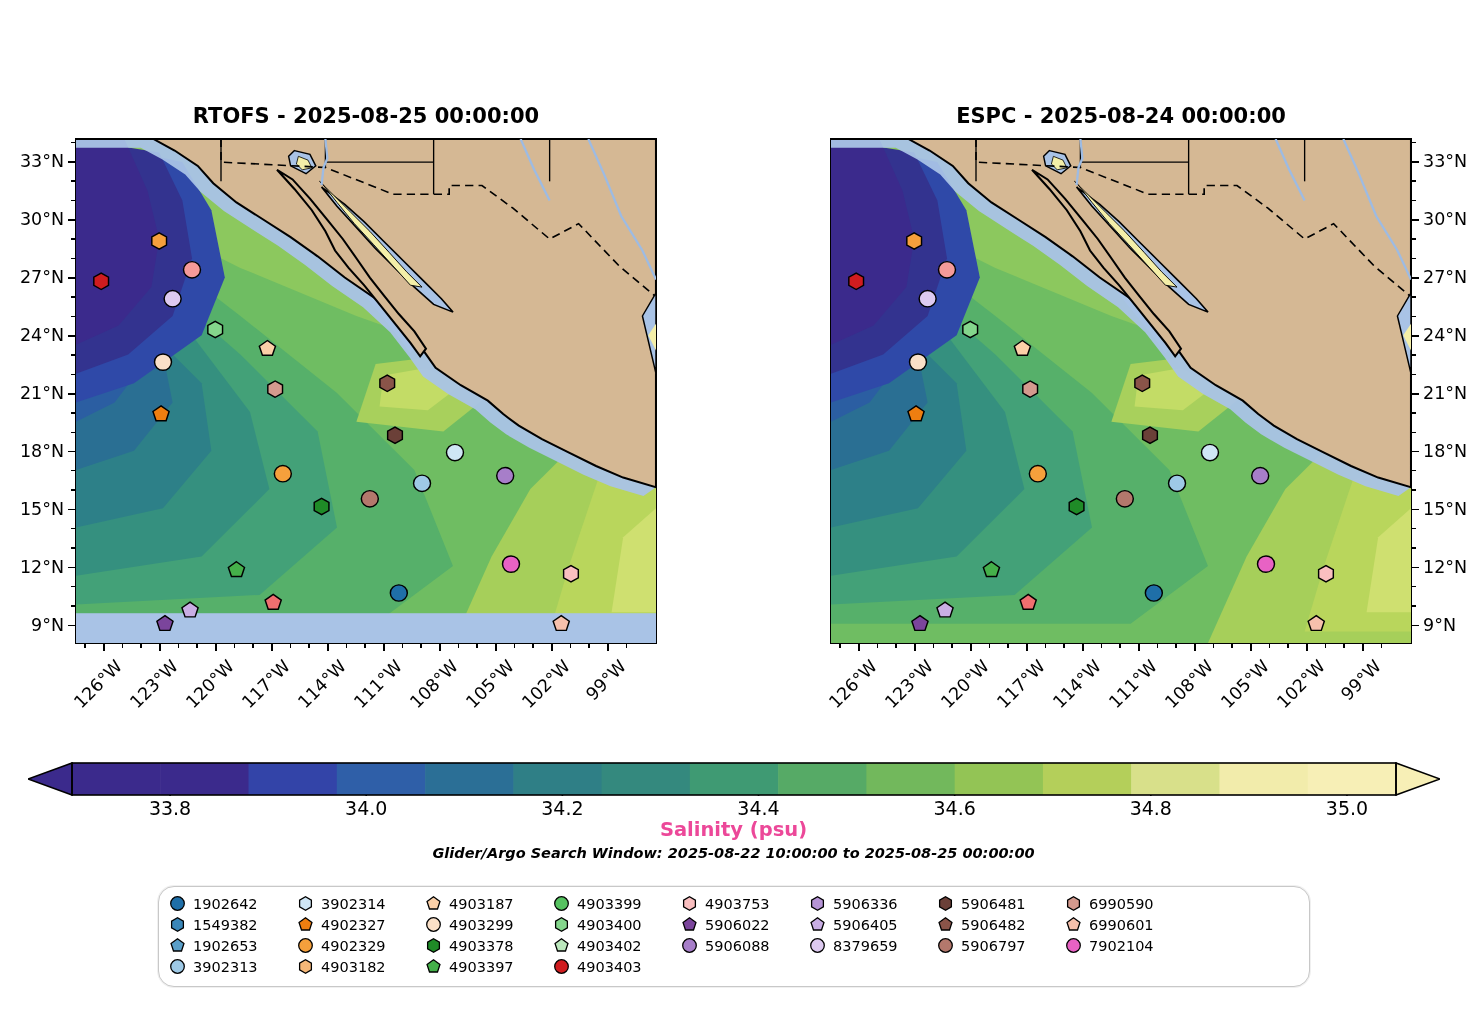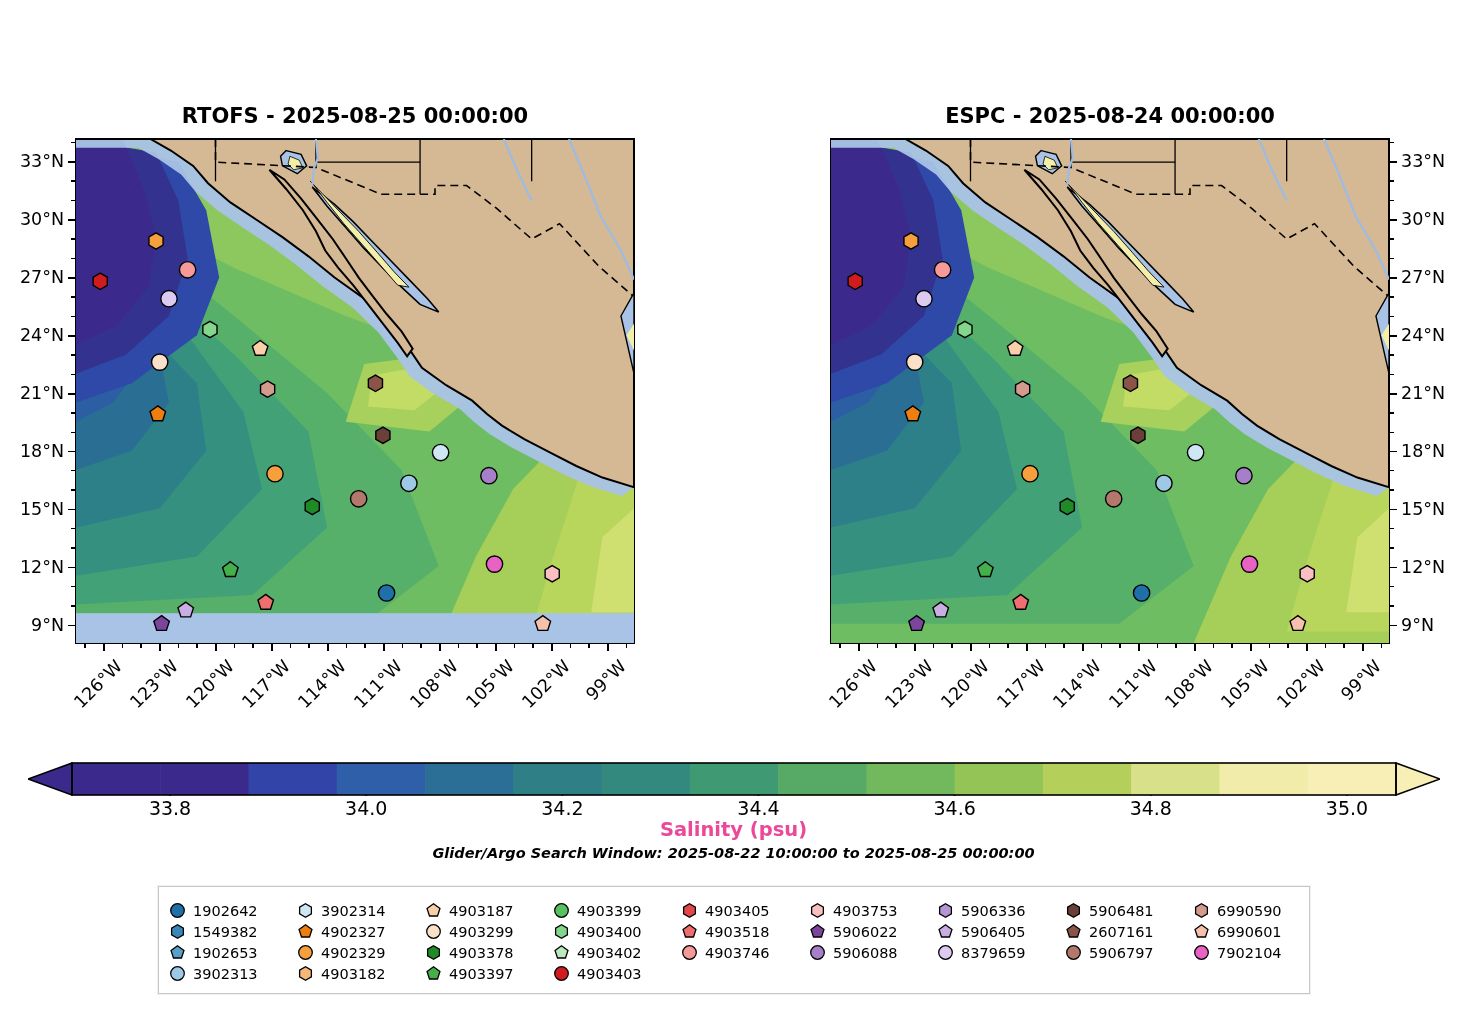--- a/index.html
+++ b/index.html
@@ -3,21 +3,21 @@
 <meta charset="utf-8">
 <style>
   html,body{margin:0;padding:0;background:#fff;}
   body{width:1467px;height:1014px;position:relative;
        font-family:"DejaVu Sans","Liberation Sans",sans-serif;overflow:hidden;}
   .fig{position:absolute;inset:0;}
 
   #main-title{position:absolute;left:0;top:6px;width:1467px;text-align:center;
     font-size:31px;font-weight:bold;color:#000;letter-spacing:.2px;}
 
-  .panel{position:absolute;top:138px;height:506px;}
+  .panel{position:absolute;top:138px;height:506px;padding-left:22px;}
   #panel-left{left:75px;width:560px;}
   #panel-right{left:830px;width:560px;}
 
   .panel-title{position:absolute;left:0;width:100%;top:-34px;text-align:center;
     font-size:21px;font-weight:bold;color:#000;white-space:nowrap;}
 
   .mapbox{position:absolute;inset:0;border:1.6px solid #000;overflow:hidden;
           background:#7fb069;box-sizing:border-box;}
   .mapbox svg{display:block;width:100%;height:100%;}
 
@@ -41,22 +41,22 @@
   #cbar-wrap{position:absolute;left:28px;top:762px;width:1412px;height:34px;}
   #cbar-ticklabels{position:absolute;left:28px;top:795px;width:1412px;height:26px;}
   .cbl{position:absolute;font-size:19px;color:#000;transform:translateX(-50%);}
   #cbar-title{position:absolute;left:0;top:818px;width:1467px;text-align:center;
     font-size:19.5px;font-weight:bold;color:#ec4899;}
   #cbar-subtitle{position:absolute;left:0;top:845px;width:1467px;text-align:center;
     font-size:14.5px;font-weight:bold;font-style:italic;color:#000;}
 
   
   #legend{position:absolute;left:158px;top:886px;width:1152px;
-    border:1px solid #c8c8c8;border-radius:0;background:#fff;
-    box-shadow:0 0 0 1px #f0f0f0;padding:13px 8px 9px 10px;box-sizing:border-box;}
+    border:1px solid #c8c8c8;border-radius:16px;background:#fff;
+    box-shadow:0 0 0 1px #f0f0f0;padding:6px 8px 9px 10px;box-sizing:border-box;}
   #legend-grid{display:flex;gap:0;}
   .lg-col{display:flex;flex-direction:column;gap:0;min-width:128px;}
   .lg-item{display:flex;align-items:center;height:21px;gap:7px;}
   .lg-item.empty{visibility:hidden;}
   .lg-mk{width:17px;height:17px;flex:0 0 17px;display:block;}
   .lg-tx{font-size:14.5px;color:#000;white-space:nowrap;}
 </style>
 </head>
 <body>
 
@@ -495,133 +495,109 @@
           <div class="lg-item">
             <svg viewBox="0 0 20 20" class="lg-mk">
               <circle cx="10" cy="10" r="8" fill="#d01c1f" stroke="#000" stroke-width="1.5"></circle>
             </svg>
             <span class="lg-tx">4903403</span>
           </div>
         </div>
         <div class="lg-col">
           <div class="lg-item">
             <svg viewBox="0 0 20 20" class="lg-mk">
-              <polygon points="10.00,18.00 3.07,14.00 3.07,6.00 10.00,2.00 16.93,6.00 16.93,14.00" fill="#e2484a" stroke="#000" stroke-width="1.5"></polygon>
-            </svg>
-            <span class="lg-tx">4903405</span>
-          </div>
-          <div class="lg-item">
-            <svg viewBox="0 0 20 20" class="lg-mk">
-              <polygon points="10.00,2.00 17.61,7.53 14.70,16.47 5.30,16.47 2.39,7.53" fill="#ef6f70" stroke="#000" stroke-width="1.5"></polygon>
-            </svg>
-            <span class="lg-tx">4903518</span>
-          </div>
-          <div class="lg-item">
-            <svg viewBox="0 0 20 20" class="lg-mk">
-              <circle cx="10" cy="10" r="8" fill="#f59a99" stroke="#000" stroke-width="1.5"></circle>
-            </svg>
-            <span class="lg-tx">4903746</span>
+              <polygon points="10.00,18.00 3.07,14.00 3.07,6.00 10.00,2.00 16.93,6.00 16.93,14.00" fill="#fabfc0" stroke="#000" stroke-width="1.5"></polygon>
+            </svg>
+            <span class="lg-tx">4903753</span>
+          </div>
+          <div class="lg-item">
+            <svg viewBox="0 0 20 20" class="lg-mk">
+              <polygon points="10.00,2.00 17.61,7.53 14.70,16.47 5.30,16.47 2.39,7.53" fill="#7b459c" stroke="#000" stroke-width="1.5"></polygon>
+            </svg>
+            <span class="lg-tx">5906022</span>
+          </div>
+          <div class="lg-item">
+            <svg viewBox="0 0 20 20" class="lg-mk">
+              <circle cx="10" cy="10" r="8" fill="#a77ec9" stroke="#000" stroke-width="1.5"></circle>
+            </svg>
+            <span class="lg-tx">5906088</span>
           </div>
           <div class="lg-item empty">
             <svg viewBox="0 0 20 20" class="lg-mk"></svg>
             <span class="lg-tx"></span>
           </div>
         </div>
         <div class="lg-col">
           <div class="lg-item">
             <svg viewBox="0 0 20 20" class="lg-mk">
-              <polygon points="10.00,18.00 3.07,14.00 3.07,6.00 10.00,2.00 16.93,6.00 16.93,14.00" fill="#fabfc0" stroke="#000" stroke-width="1.5"></polygon>
-            </svg>
-            <span class="lg-tx">4903753</span>
-          </div>
-          <div class="lg-item">
-            <svg viewBox="0 0 20 20" class="lg-mk">
-              <polygon points="10.00,2.00 17.61,7.53 14.70,16.47 5.30,16.47 2.39,7.53" fill="#7b459c" stroke="#000" stroke-width="1.5"></polygon>
-            </svg>
-            <span class="lg-tx">5906022</span>
-          </div>
-          <div class="lg-item">
-            <svg viewBox="0 0 20 20" class="lg-mk">
-              <circle cx="10" cy="10" r="8" fill="#a77ec9" stroke="#000" stroke-width="1.5"></circle>
-            </svg>
-            <span class="lg-tx">5906088</span>
+              <polygon points="10.00,18.00 3.07,14.00 3.07,6.00 10.00,2.00 16.93,6.00 16.93,14.00" fill="#b694d6" stroke="#000" stroke-width="1.5"></polygon>
+            </svg>
+            <span class="lg-tx">5906336</span>
+          </div>
+          <div class="lg-item">
+            <svg viewBox="0 0 20 20" class="lg-mk">
+              <polygon points="10.00,2.00 17.61,7.53 14.70,16.47 5.30,16.47 2.39,7.53" fill="#c9aee4" stroke="#000" stroke-width="1.5"></polygon>
+            </svg>
+            <span class="lg-tx">5906405</span>
+          </div>
+          <div class="lg-item">
+            <svg viewBox="0 0 20 20" class="lg-mk">
+              <circle cx="10" cy="10" r="8" fill="#ddcaf0" stroke="#000" stroke-width="1.5"></circle>
+            </svg>
+            <span class="lg-tx">8379659</span>
           </div>
           <div class="lg-item empty">
             <svg viewBox="0 0 20 20" class="lg-mk"></svg>
             <span class="lg-tx"></span>
           </div>
         </div>
         <div class="lg-col">
           <div class="lg-item">
             <svg viewBox="0 0 20 20" class="lg-mk">
-              <polygon points="10.00,18.00 3.07,14.00 3.07,6.00 10.00,2.00 16.93,6.00 16.93,14.00" fill="#b694d6" stroke="#000" stroke-width="1.5"></polygon>
-            </svg>
-            <span class="lg-tx">5906336</span>
-          </div>
-          <div class="lg-item">
-            <svg viewBox="0 0 20 20" class="lg-mk">
-              <polygon points="10.00,2.00 17.61,7.53 14.70,16.47 5.30,16.47 2.39,7.53" fill="#c9aee4" stroke="#000" stroke-width="1.5"></polygon>
-            </svg>
-            <span class="lg-tx">5906405</span>
-          </div>
-          <div class="lg-item">
-            <svg viewBox="0 0 20 20" class="lg-mk">
-              <circle cx="10" cy="10" r="8" fill="#ddcaf0" stroke="#000" stroke-width="1.5"></circle>
-            </svg>
-            <span class="lg-tx">8379659</span>
+              <polygon points="10.00,18.00 3.07,14.00 3.07,6.00 10.00,2.00 16.93,6.00 16.93,14.00" fill="#6b4038" stroke="#000" stroke-width="1.5"></polygon>
+            </svg>
+            <span class="lg-tx">5906481</span>
+          </div>
+          <div class="lg-item">
+            <svg viewBox="0 0 20 20" class="lg-mk">
+              <polygon points="10.00,2.00 17.61,7.53 14.70,16.47 5.30,16.47 2.39,7.53" fill="#8a5449" stroke="#000" stroke-width="1.5"></polygon>
+            </svg>
+            <span class="lg-tx">5906482</span>
+          </div>
+          <div class="lg-item">
+            <svg viewBox="0 0 20 20" class="lg-mk">
+              <circle cx="10" cy="10" r="8" fill="#b3786c" stroke="#000" stroke-width="1.5"></circle>
+            </svg>
+            <span class="lg-tx">5906797</span>
           </div>
           <div class="lg-item empty">
             <svg viewBox="0 0 20 20" class="lg-mk"></svg>
             <span class="lg-tx"></span>
           </div>
         </div>
         <div class="lg-col">
           <div class="lg-item">
             <svg viewBox="0 0 20 20" class="lg-mk">
-              <polygon points="10.00,18.00 3.07,14.00 3.07,6.00 10.00,2.00 16.93,6.00 16.93,14.00" fill="#6b4038" stroke="#000" stroke-width="1.5"></polygon>
-            </svg>
-            <span class="lg-tx">5906481</span>
-          </div>
-          <div class="lg-item">
-            <svg viewBox="0 0 20 20" class="lg-mk">
-              <polygon points="10.00,2.00 17.61,7.53 14.70,16.47 5.30,16.47 2.39,7.53" fill="#8a5449" stroke="#000" stroke-width="1.5"></polygon>
-            </svg>
-            <span class="lg-tx">2607161</span>
-          </div>
-          <div class="lg-item">
-            <svg viewBox="0 0 20 20" class="lg-mk">
-              <circle cx="10" cy="10" r="8" fill="#b3786c" stroke="#000" stroke-width="1.5"></circle>
-            </svg>
-            <span class="lg-tx">5906797</span>
+              <polygon points="10.00,18.00 3.07,14.00 3.07,6.00 10.00,2.00 16.93,6.00 16.93,14.00" fill="#d49a8e" stroke="#000" stroke-width="1.5"></polygon>
+            </svg>
+            <span class="lg-tx">6990590</span>
+          </div>
+          <div class="lg-item">
+            <svg viewBox="0 0 20 20" class="lg-mk">
+              <polygon points="10.00,2.00 17.61,7.53 14.70,16.47 5.30,16.47 2.39,7.53" fill="#f6c0ac" stroke="#000" stroke-width="1.5"></polygon>
+            </svg>
+            <span class="lg-tx">6990601</span>
+          </div>
+          <div class="lg-item">
+            <svg viewBox="0 0 20 20" class="lg-mk">
+              <circle cx="10" cy="10" r="8" fill="#e862c4" stroke="#000" stroke-width="1.5"></circle>
+            </svg>
+            <span class="lg-tx">7902104</span>
           </div>
           <div class="lg-item empty">
             <svg viewBox="0 0 20 20" class="lg-mk"></svg>
             <span class="lg-tx"></span>
           </div>
         </div>
-        <div class="lg-col">
-          <div class="lg-item">
-            <svg viewBox="0 0 20 20" class="lg-mk">
-              <polygon points="10.00,18.00 3.07,14.00 3.07,6.00 10.00,2.00 16.93,6.00 16.93,14.00" fill="#d49a8e" stroke="#000" stroke-width="1.5"></polygon>
-            </svg>
-            <span class="lg-tx">6990590</span>
-          </div>
-          <div class="lg-item">
-            <svg viewBox="0 0 20 20" class="lg-mk">
-              <polygon points="10.00,2.00 17.61,7.53 14.70,16.47 5.30,16.47 2.39,7.53" fill="#f6c0ac" stroke="#000" stroke-width="1.5"></polygon>
-            </svg>
-            <span class="lg-tx">6990601</span>
-          </div>
-          <div class="lg-item">
-            <svg viewBox="0 0 20 20" class="lg-mk">
-              <circle cx="10" cy="10" r="8" fill="#e862c4" stroke="#000" stroke-width="1.5"></circle>
-            </svg>
-            <span class="lg-tx">7902104</span>
-          </div>
-          <div class="lg-item empty">
-            <svg viewBox="0 0 20 20" class="lg-mk"></svg>
-            <span class="lg-tx"></span>
-          </div>
-        </div>
       </div>
   </div>
 
 </div>
 
 </body></html>

